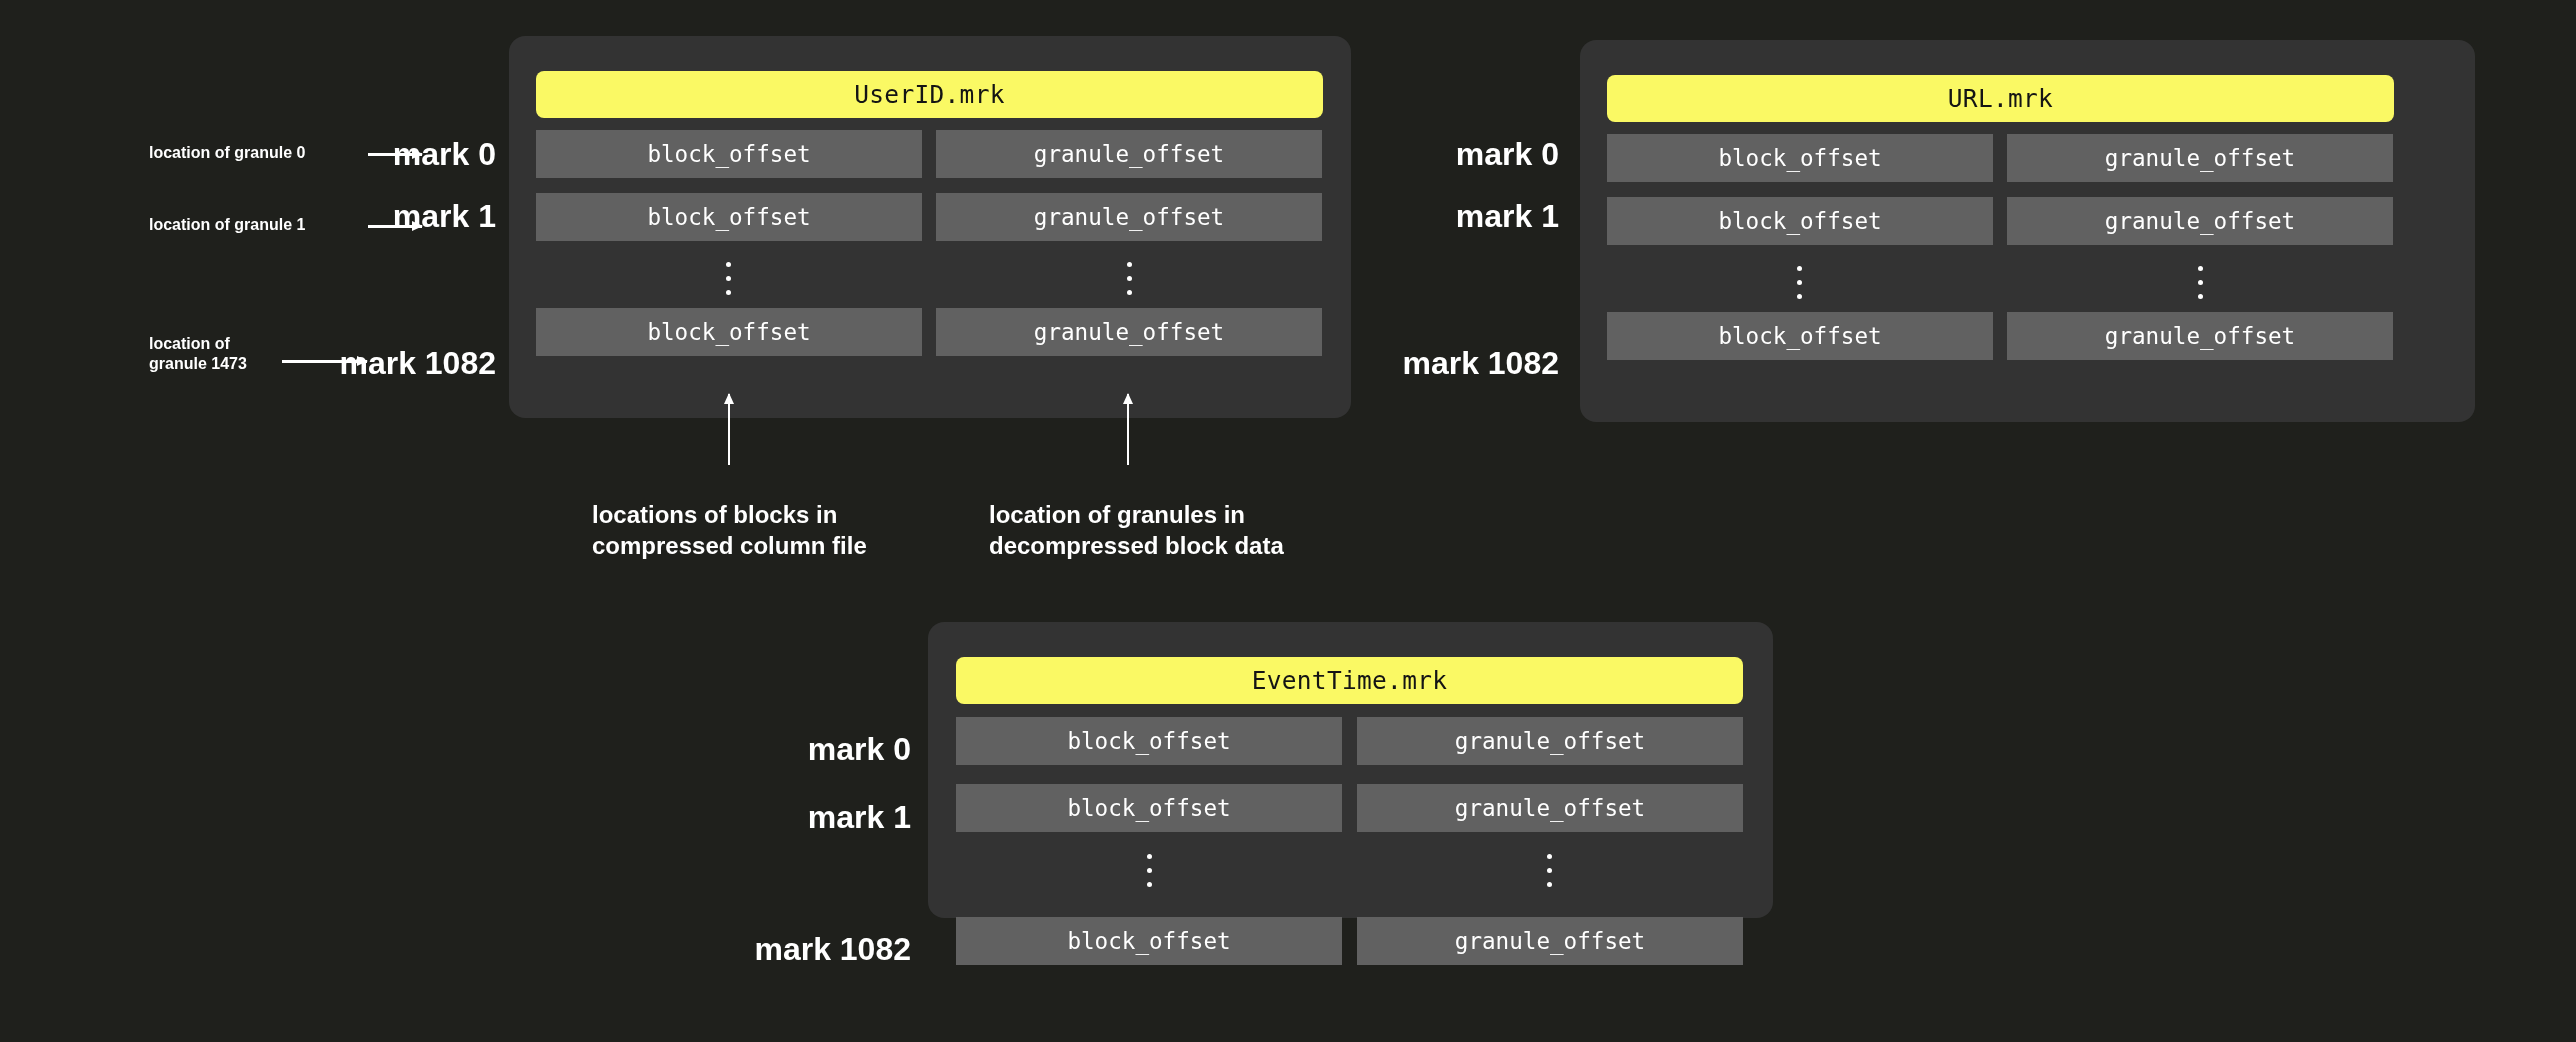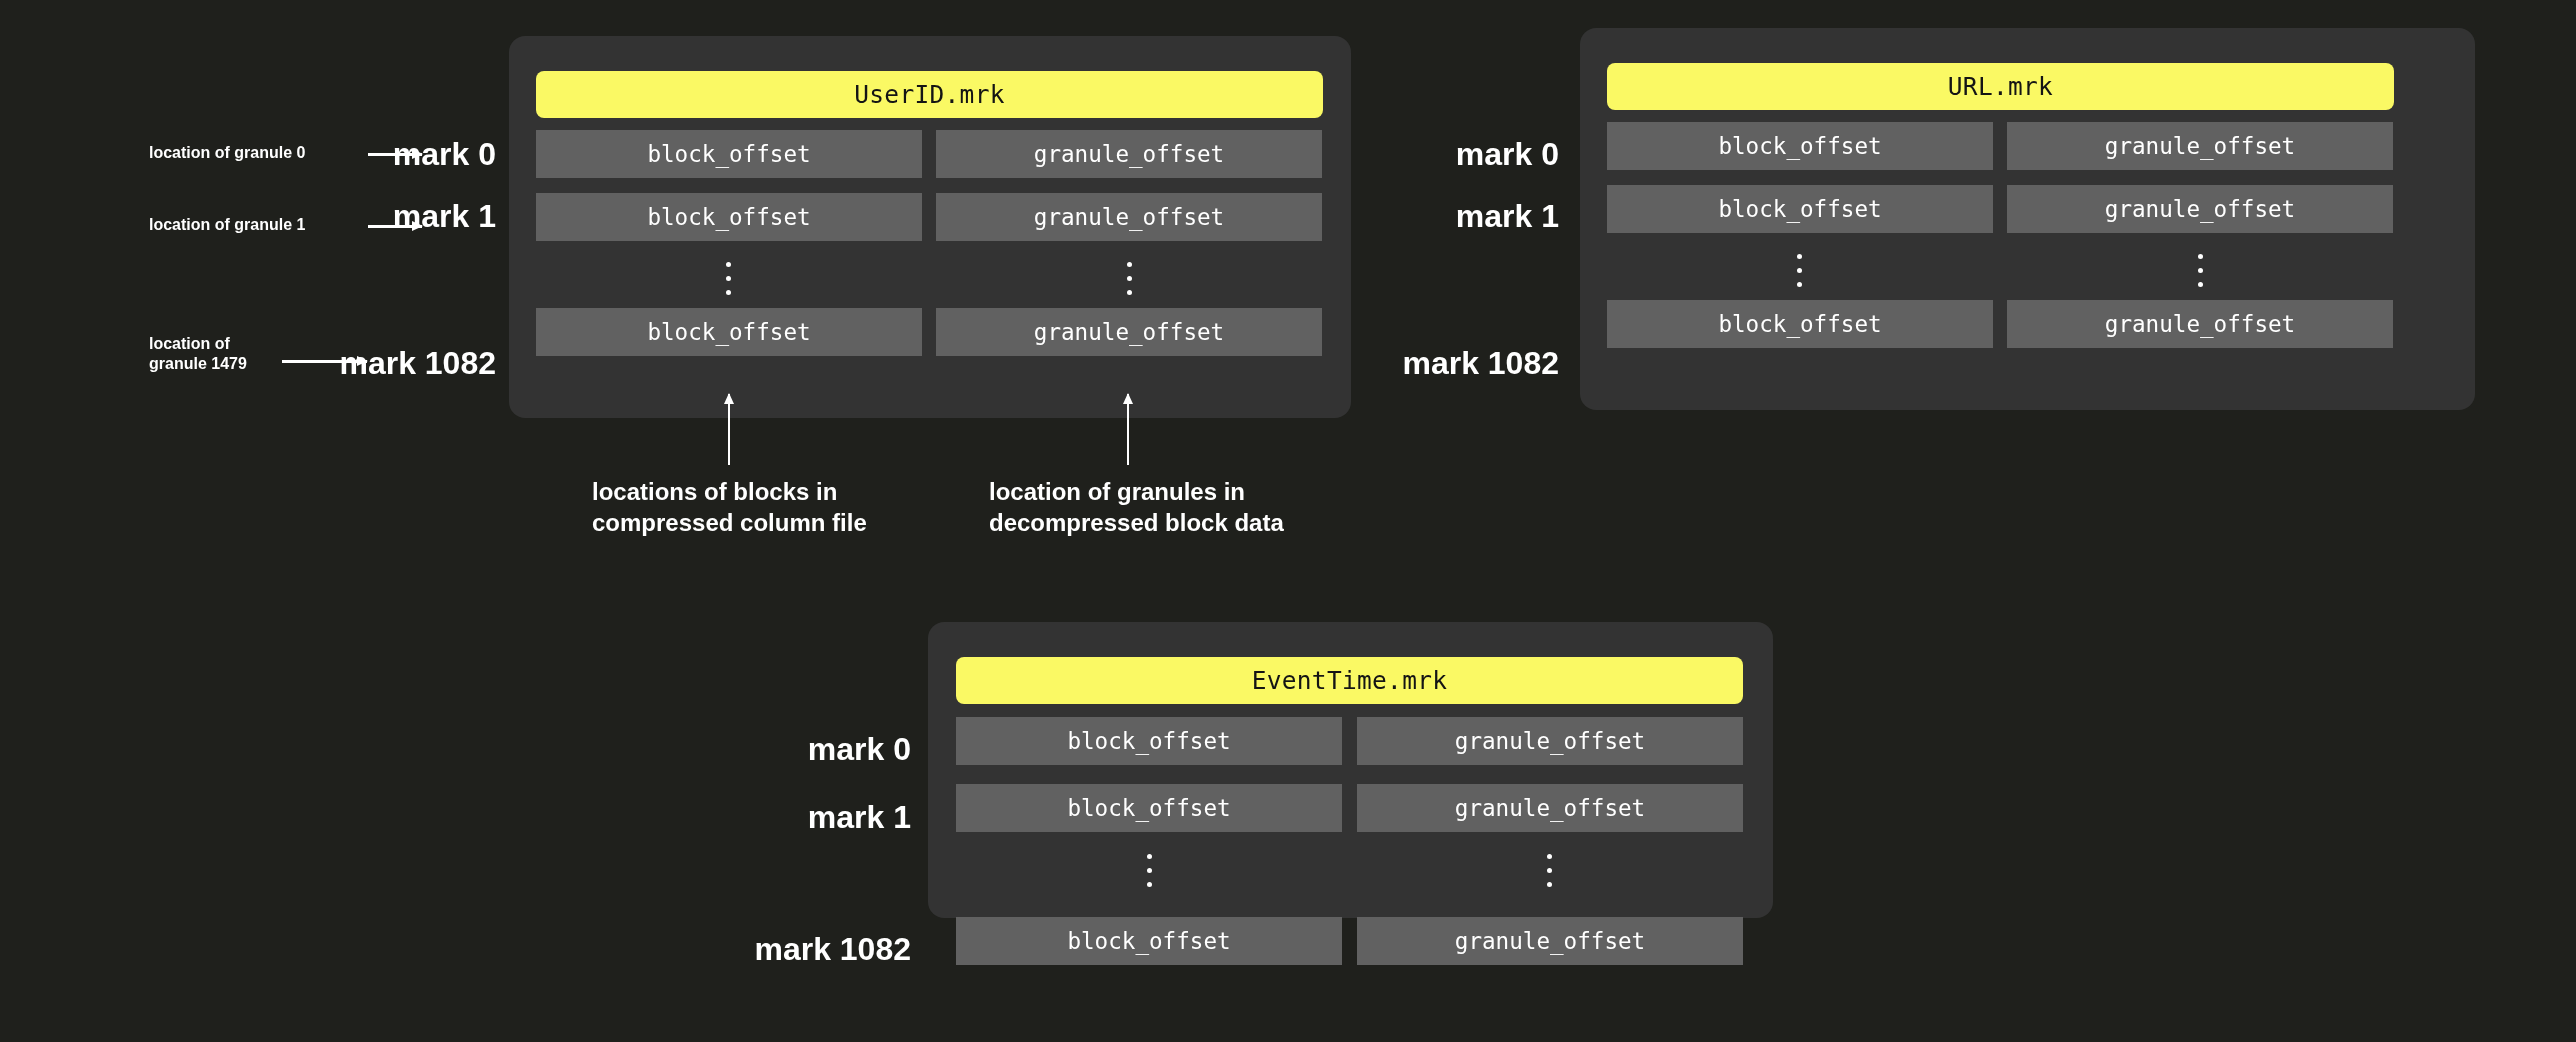--- a/index.html
+++ b/index.html
@@ -98,20 +98,21 @@
   }
 
   .caption {
     position: absolute;
     font-family: "Liberation Sans", sans-serif;
     font-weight: bold;
     font-size: 24px;
     color: #ffffff;
     line-height: 1.3;
     white-space: pre-line;
+    margin-top: 23px;
   }
 
   
   .arrow-h {
     position: absolute;
     height: 2.5px;
     background: #ffffff;
   }
   .arrow-h::after {
     content: "";
@@ -172,32 +173,32 @@
 <div class="mark-label" style="left:314px; top:207px; width:182px; height:19px;">mark 1</div>
 <div class="mark-label" style="left:295px; top:354px; width:201px; height:19px;">mark 1082</div>
 
 <div class="annot" style="left:149px; top:143px;">location of granule 0</div>
 <div class="arrow-h" style="left:368px; top:153px; width:54px;"></div>
 
 <div class="annot" style="left:149px; top:215px;">location of granule 1</div>
 <div class="arrow-h" style="left:368px; top:225px; width:54px;"></div>
 
 <div class="annot" style="left:149px; top:334px;">location of
-granule 1479</div>
+granule 1473</div>
 <div class="arrow-h" style="left:282px; top:360px; width:85px;"></div>
 
 <div class="arrow-v" style="left:728px; top:394px; height:71px;"></div>
 <div class="caption" style="left:592px; top:476px;">locations of blocks in
 compressed column file</div>
 
 <div class="arrow-v" style="left:1127px; top:394px; height:71px;"></div>
 <div class="caption" style="left:989px; top:476px;">location of granules in
 decompressed block data</div>
 
-<div class="panel" id="panel-url" style="left:1580px; top:28px; width:895px; height:382px;">
+<div class="panel" id="panel-url" style="left:1580px; top:40px; width:895px; height:382px;">
 
   <div class="panel-title" style="left:27px; top:35px; width:787px; height:47px;">URL.mrk</div>
 
   <div class="cell" style="left:27px; top:94px; width:386px; height:48px;">block_offset</div>
   <div class="cell" style="left:427px; top:94px; width:386px; height:48px;">granule_offset</div>
 
   <div class="cell" style="left:27px; top:157px; width:386px; height:48px;">block_offset</div>
   <div class="cell" style="left:427px; top:157px; width:386px; height:48px;">granule_offset</div>
 
   <div class="ellipsis" style="left:207px; top:226px;">

